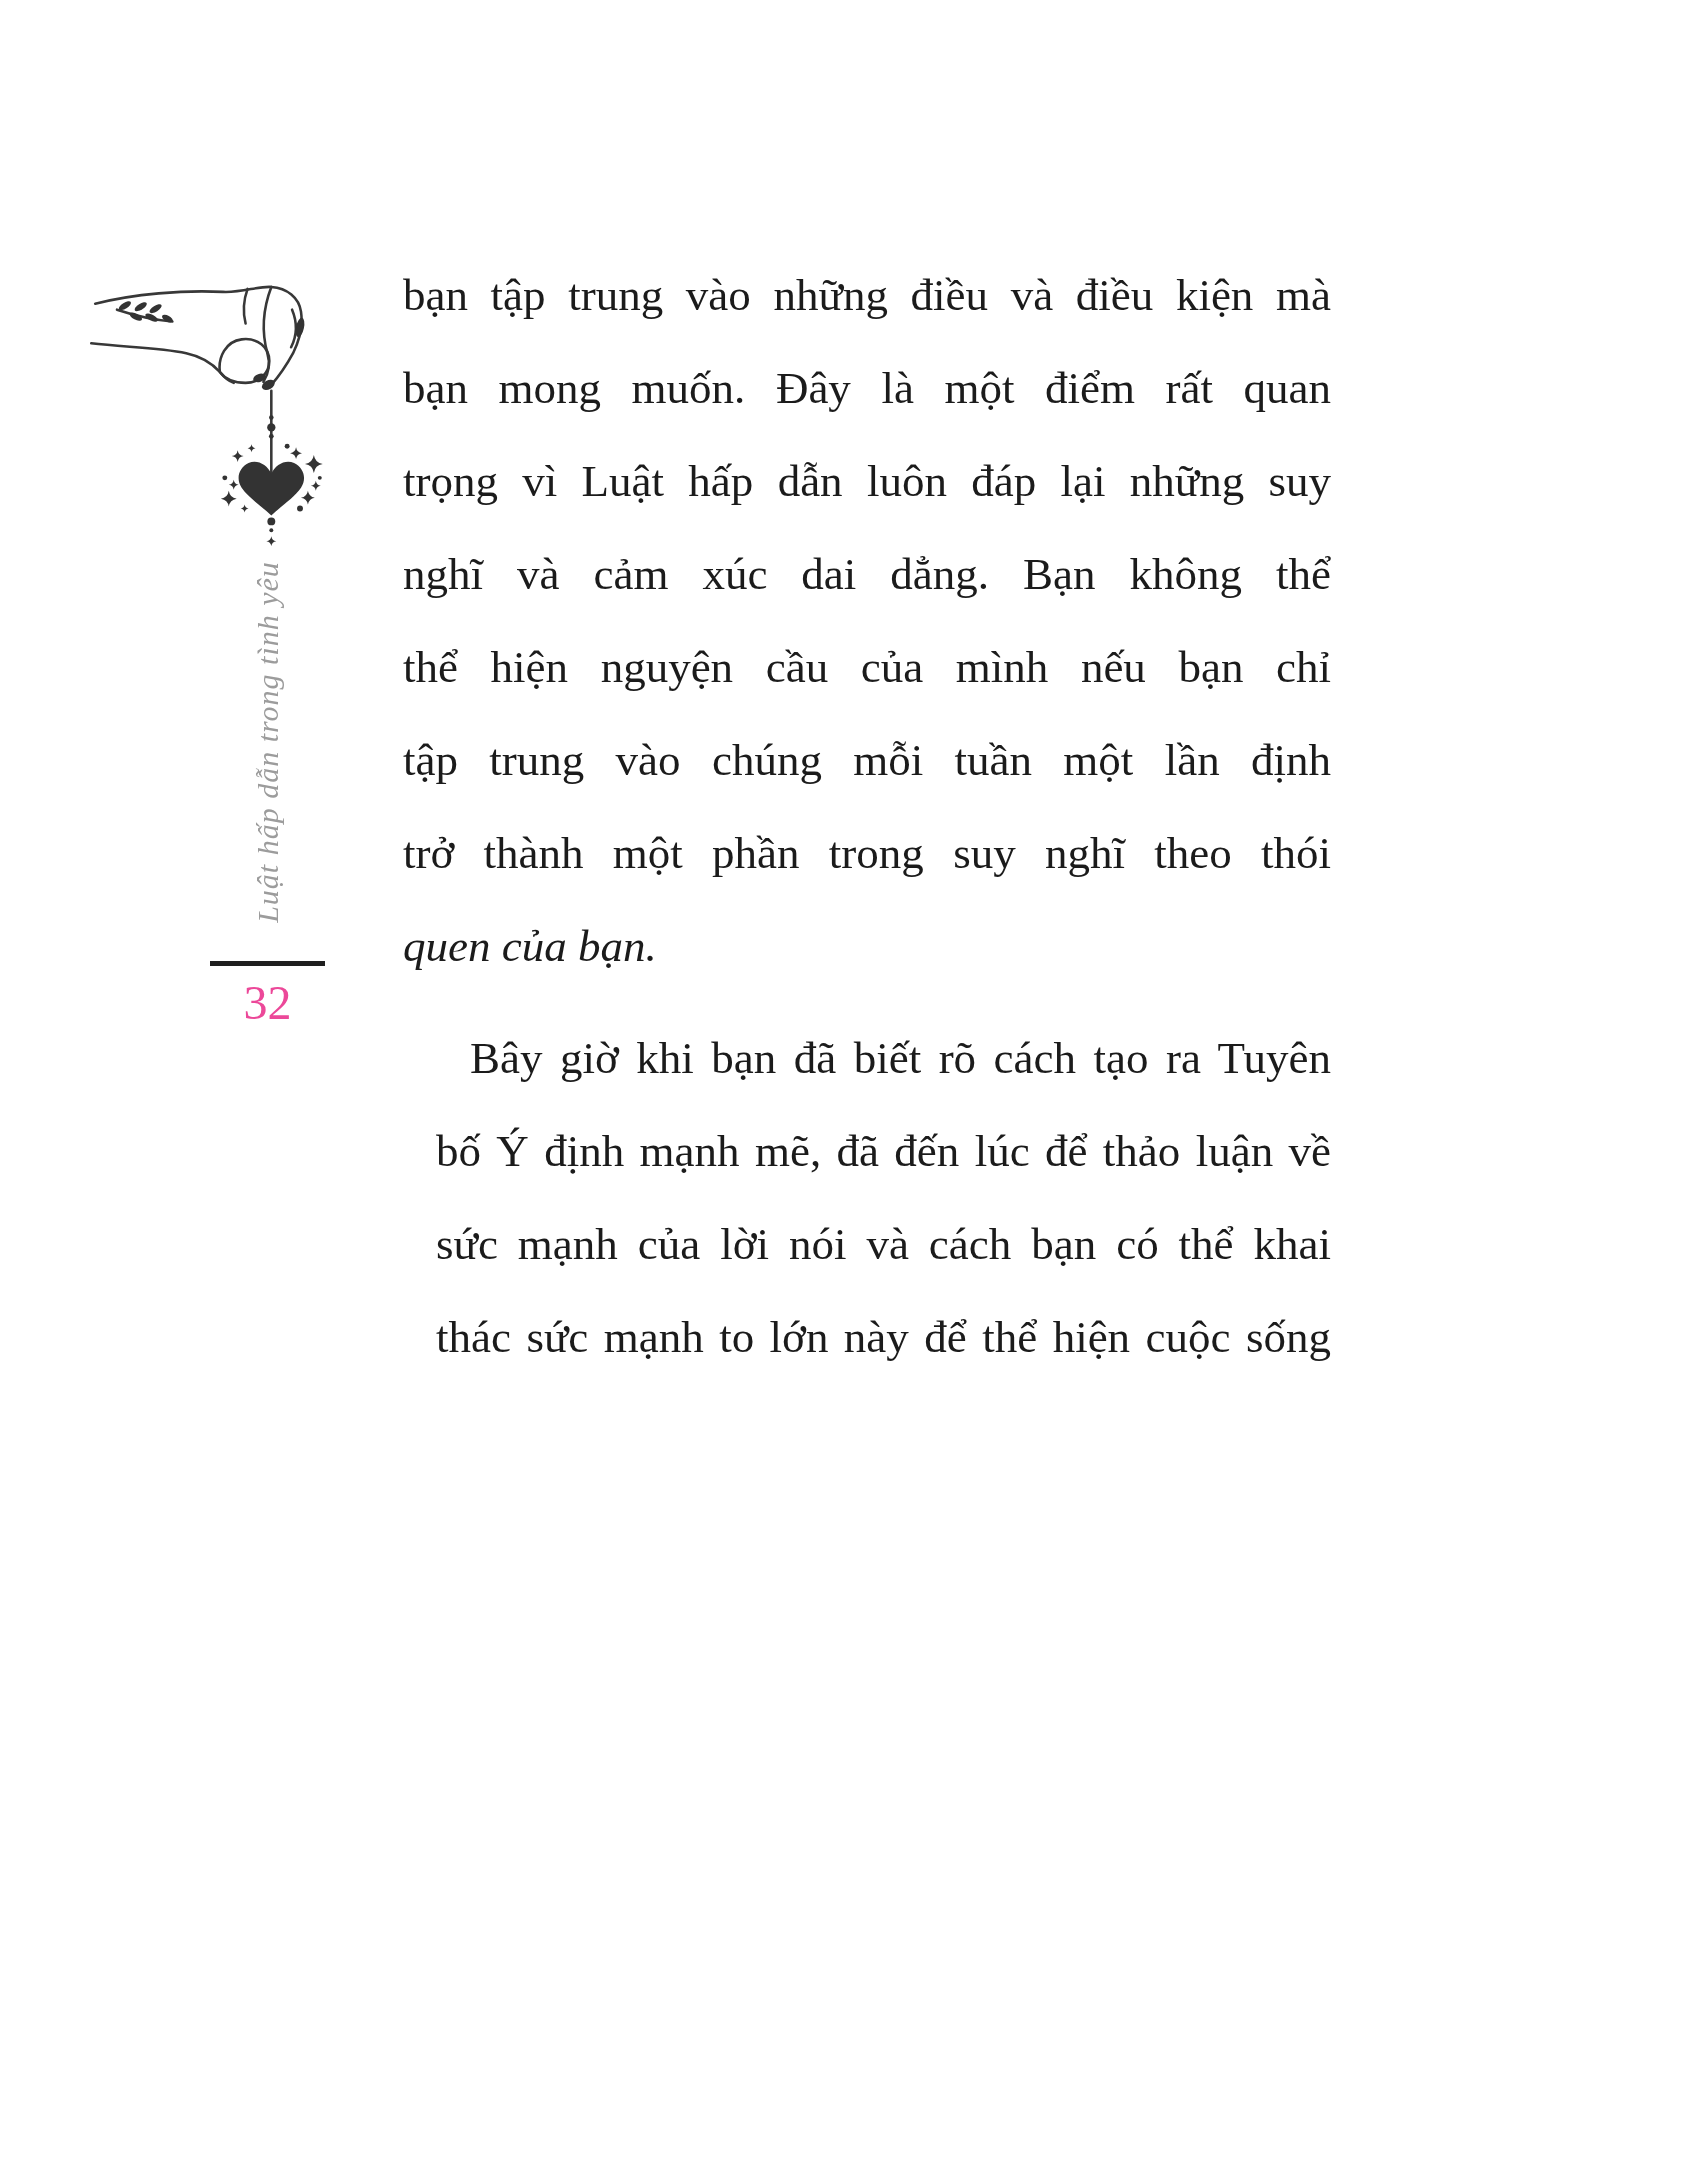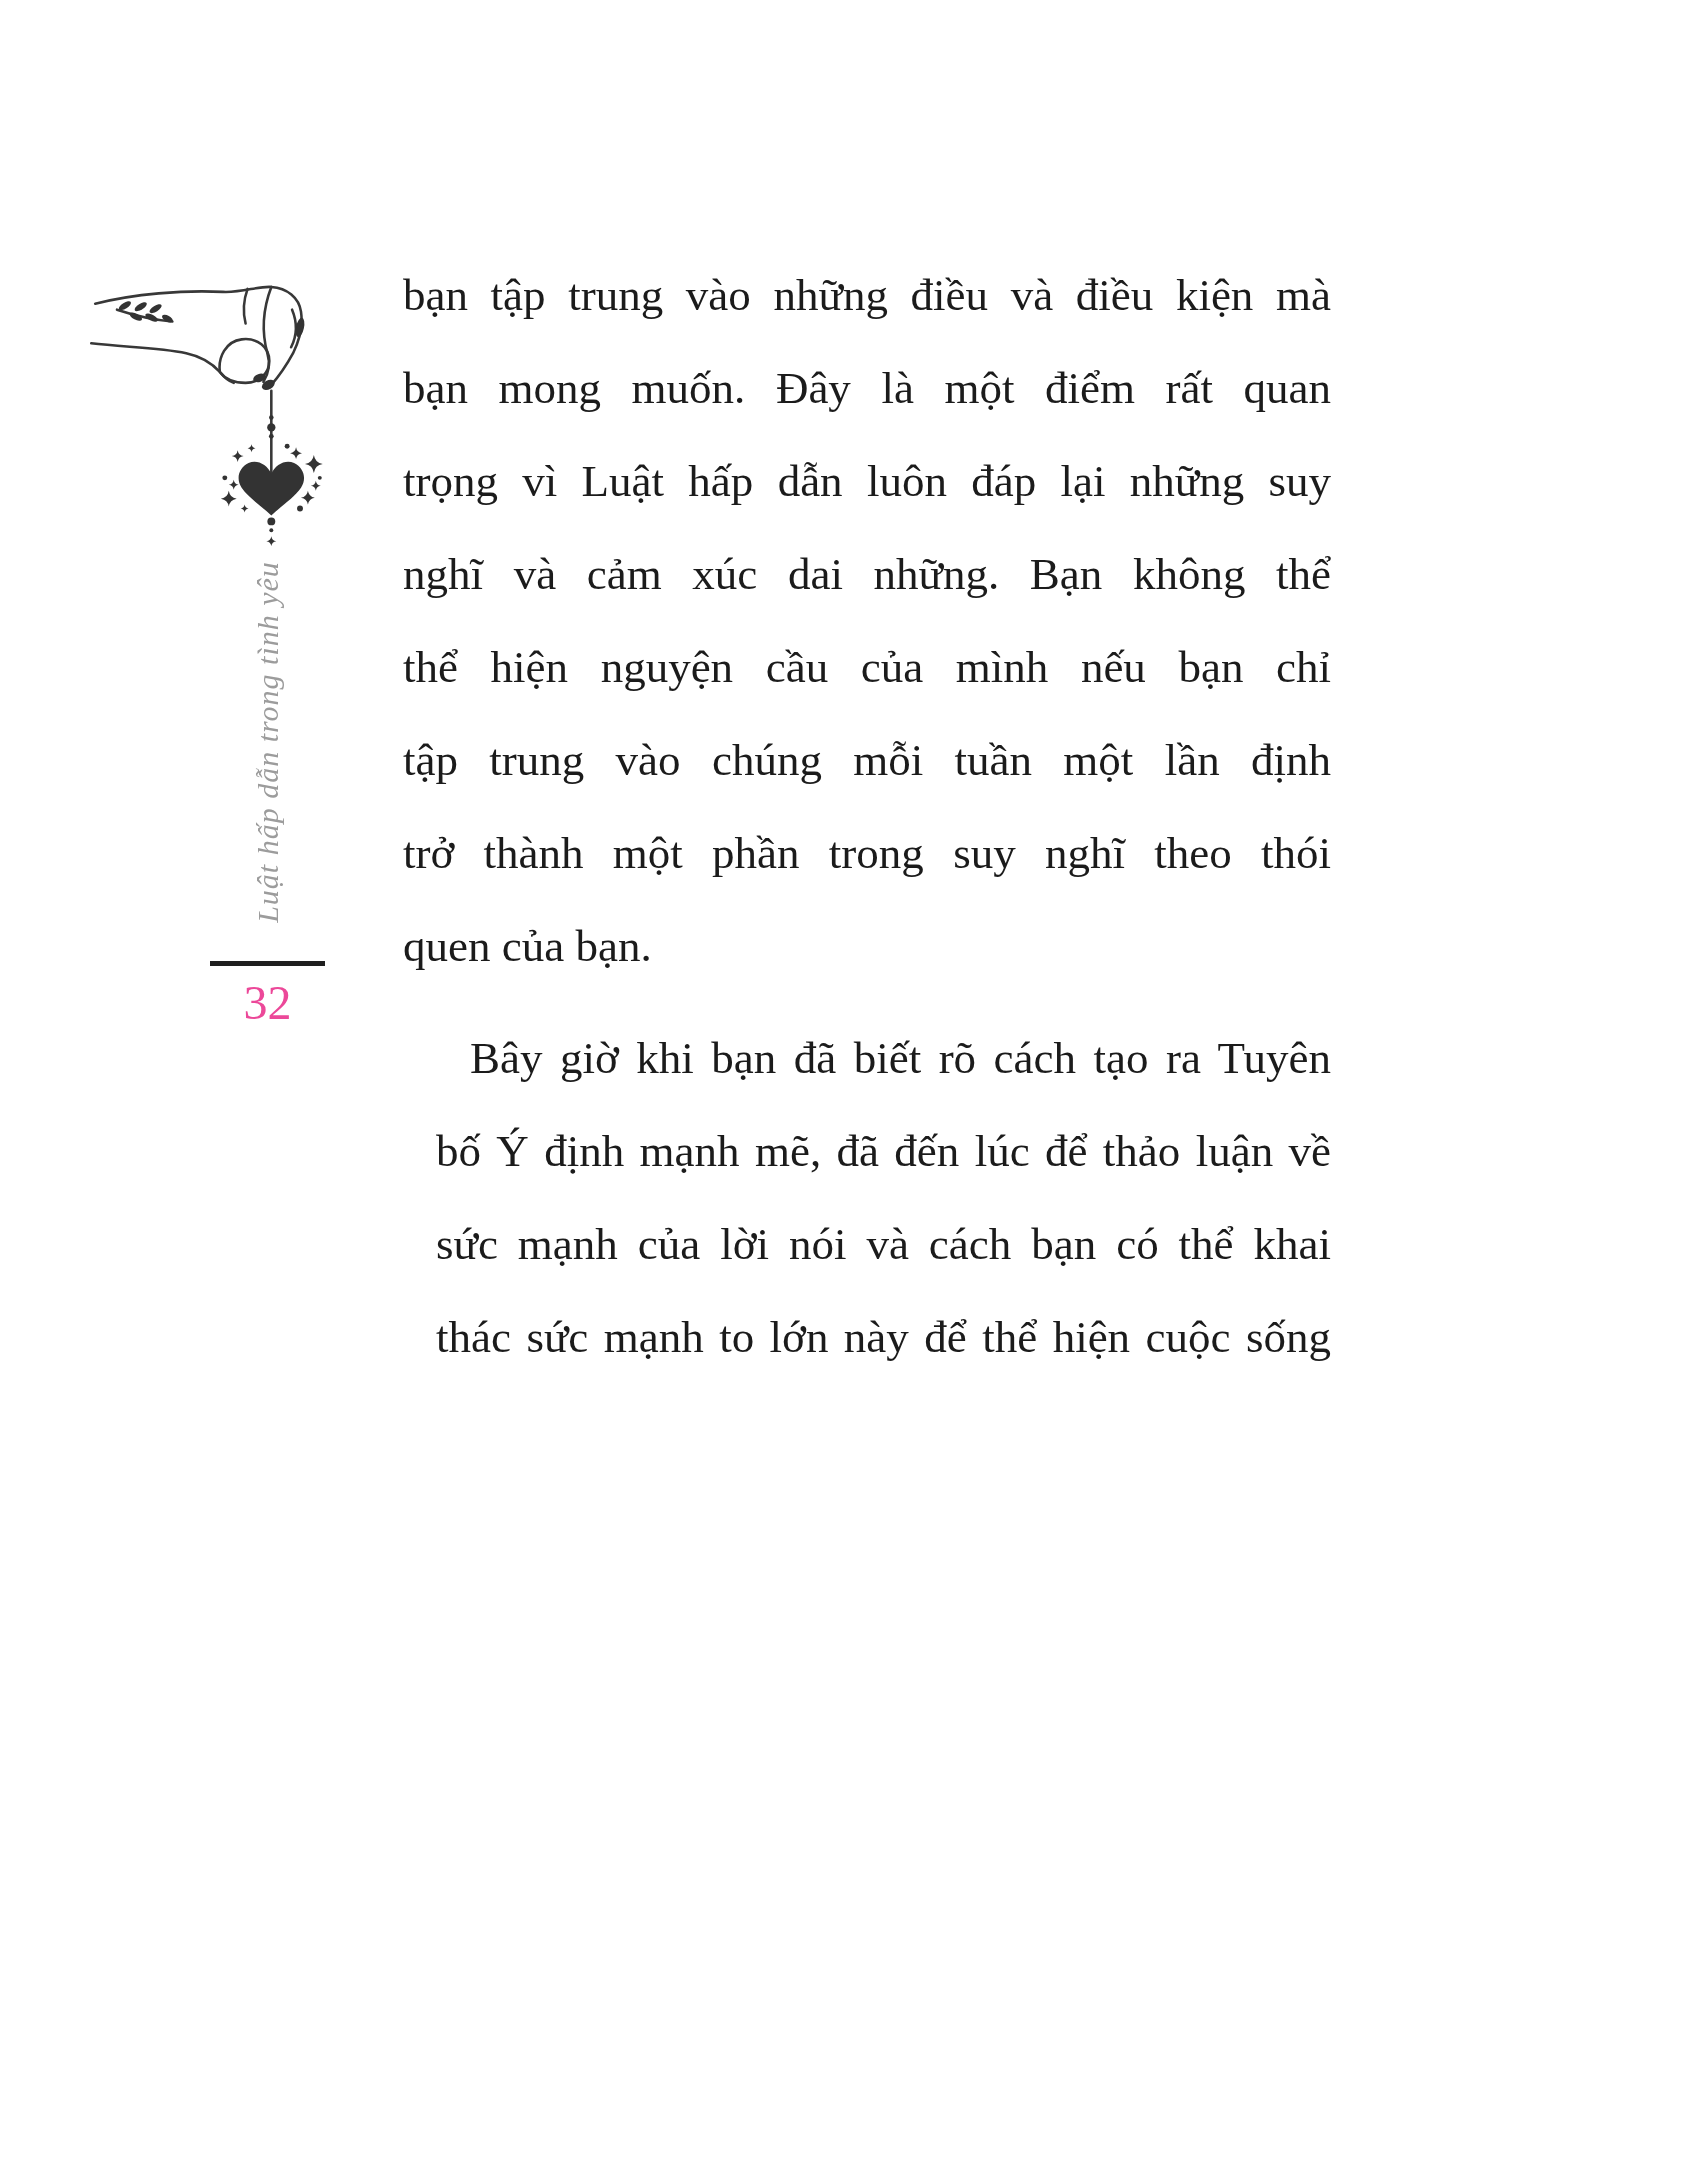--- a/index.html
+++ b/index.html
@@ -47,20 +47,21 @@
   .para2{margin-top:19px;margin-left:33px;}
   .line{
     height:93px;
     white-space:nowrap;
     text-align:justify;
     text-align-last:justify;
   }
   .line.last{
     text-align:left;
     text-align-last:left;
+    font-style:italic;
   }
   .line.indent{padding-left:34px;}
   svg .stroke{fill:none;stroke:#383838;stroke-width:2.6;stroke-linecap:round;stroke-linejoin:round;}
   svg .fillDark{fill:#333;stroke:none;}
 </style>
 </head>
 <body>
 
 <div class="page">
 
@@ -117,21 +118,21 @@
   <div class="side-title">Luật hấp dẫn trong tình yêu</div>
 
   <div class="rule"></div>
   <div class="page-number">32</div>
 
   <div class="body-text">
     <div class="para para1">
       <div class="line">bạn tập trung vào những điều và điều kiện mà</div>
       <div class="line">bạn mong muốn. Đây là một điểm rất quan</div>
       <div class="line">trọng vì Luật hấp dẫn luôn đáp lại những suy</div>
-      <div class="line">nghĩ và cảm xúc dai những. Bạn không thể</div>
+      <div class="line">nghĩ và cảm xúc dai dẳng. Bạn không thể</div>
       <div class="line">thể hiện nguyện cầu của mình nếu bạn chỉ</div>
       <div class="line">tập trung vào chúng mỗi tuần một lần định</div>
       <div class="line">trở thành một phần trong suy nghĩ theo thói</div>
       <div class="line last">quen của bạn.</div>
     </div>
     <div class="para para2">
       <div class="line indent">Bây giờ khi bạn đã biết rõ cách tạo ra Tuyên</div>
       <div class="line">bố Ý định mạnh mẽ, đã đến lúc để thảo luận về</div>
       <div class="line">sức mạnh của lời nói và cách bạn có thể khai</div>
       <div class="line">thác sức mạnh to lớn này để thể hiện cuộc sống</div>

